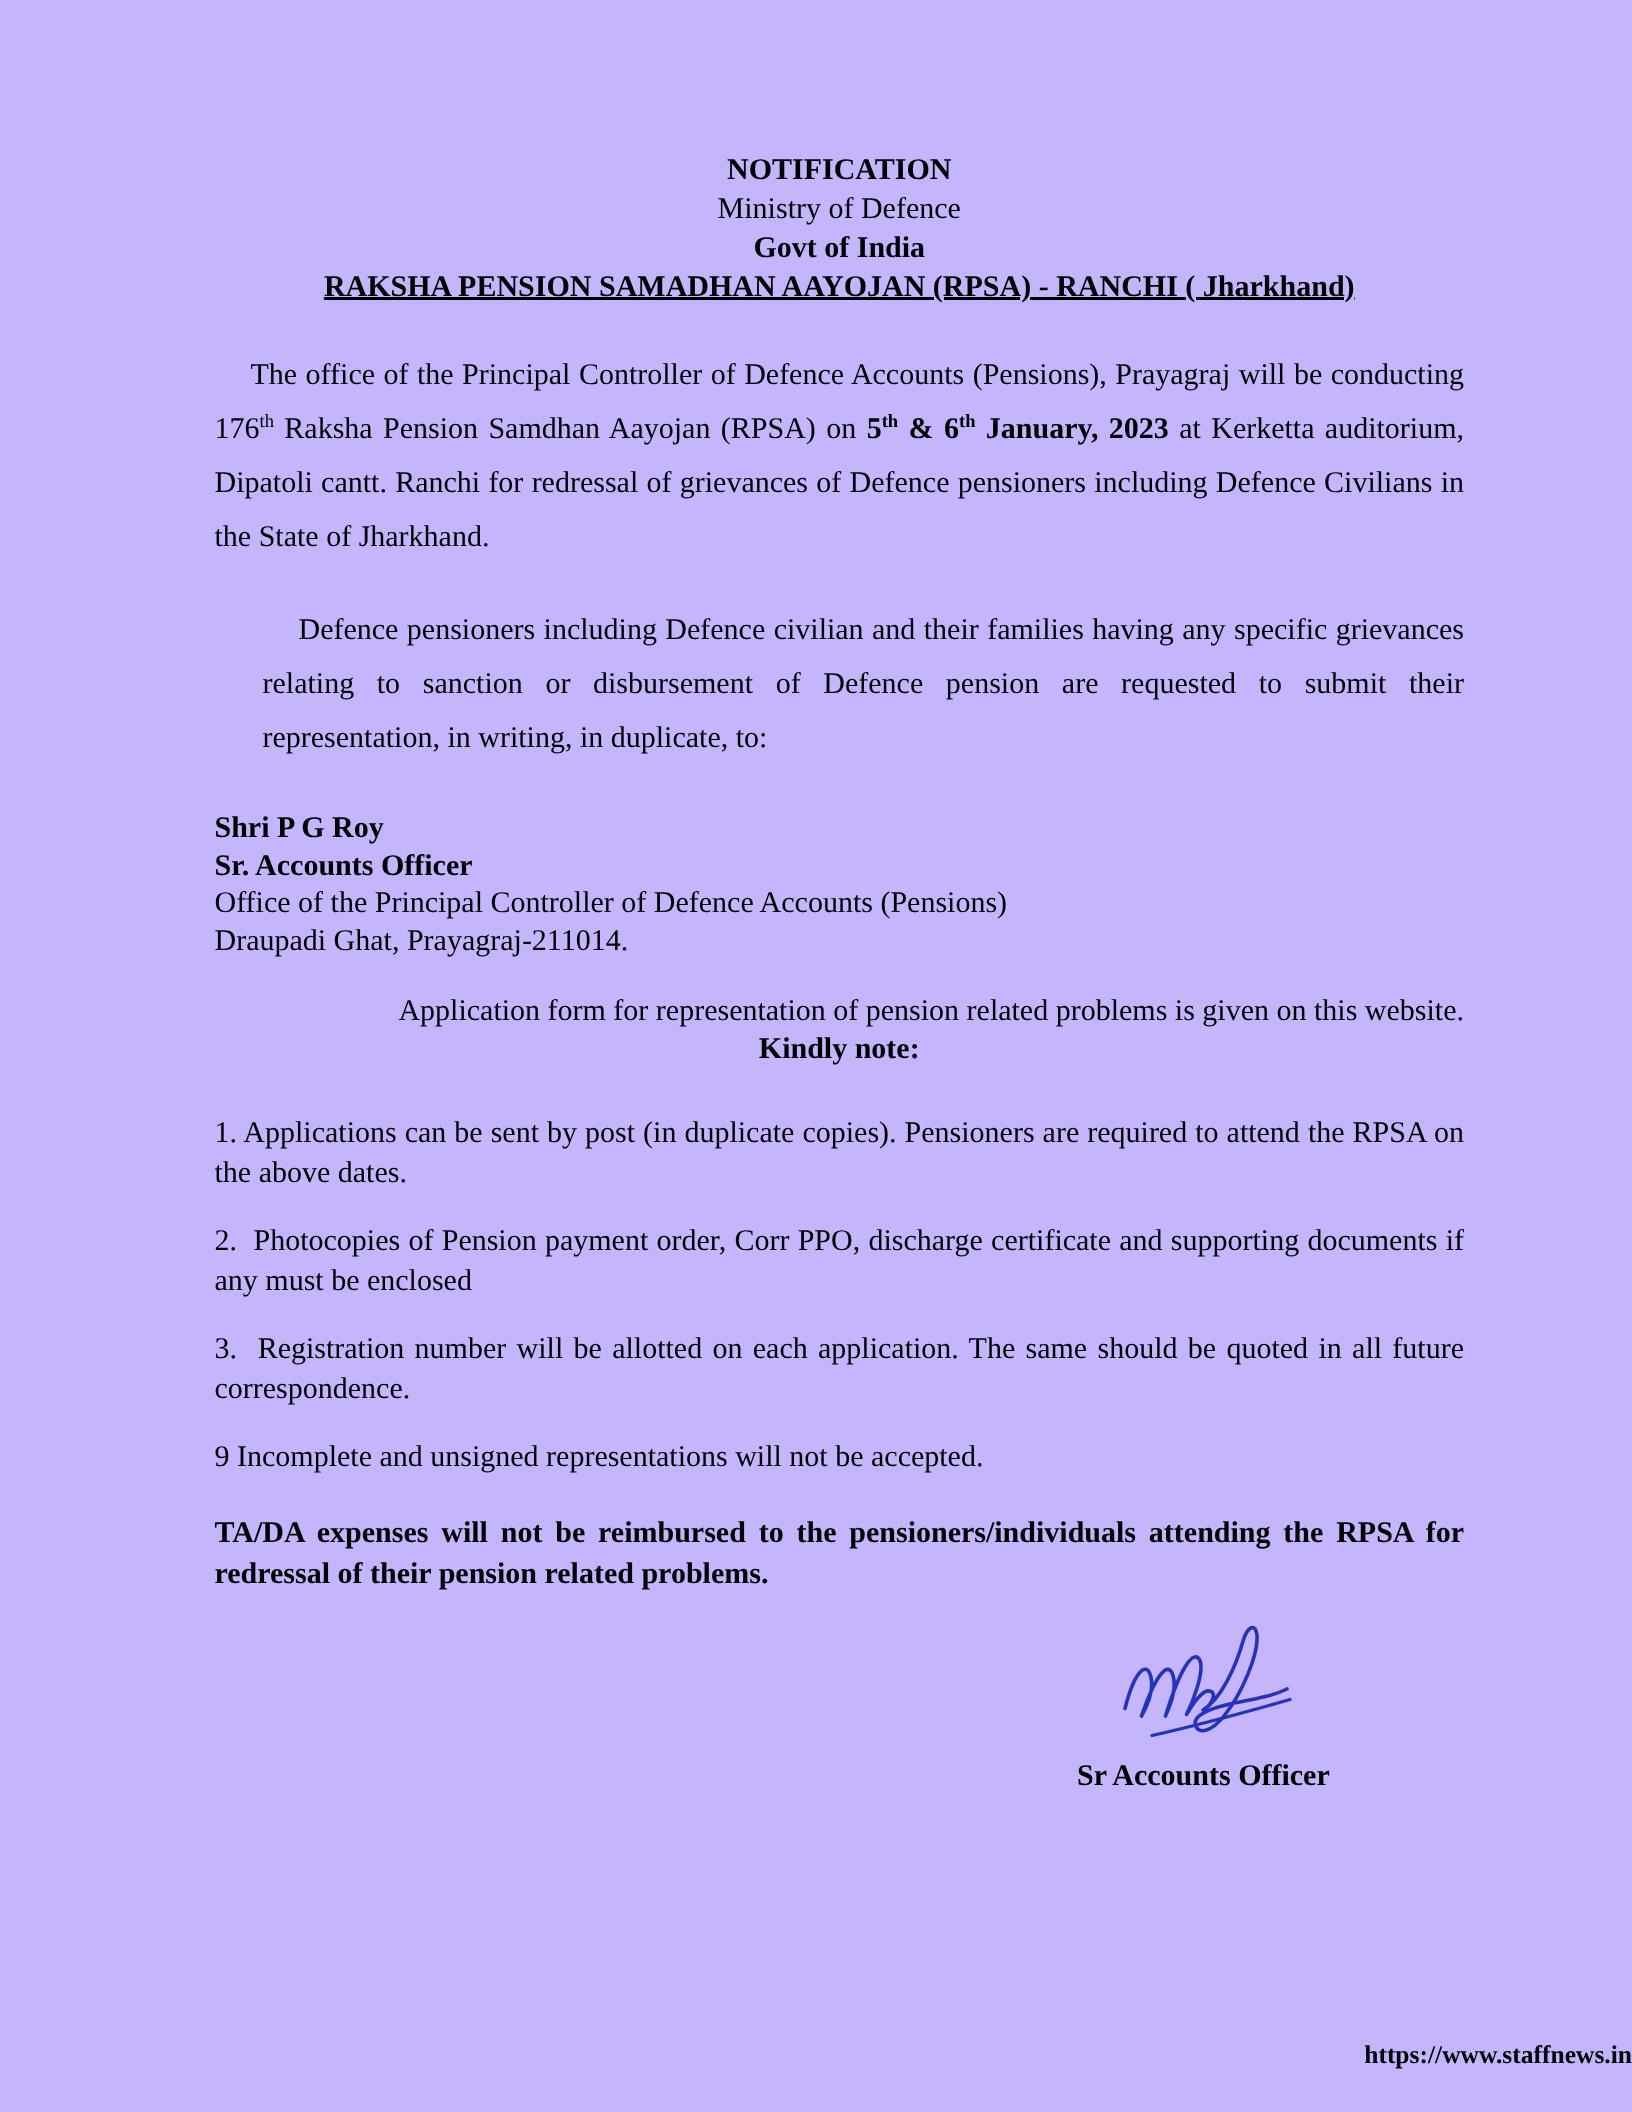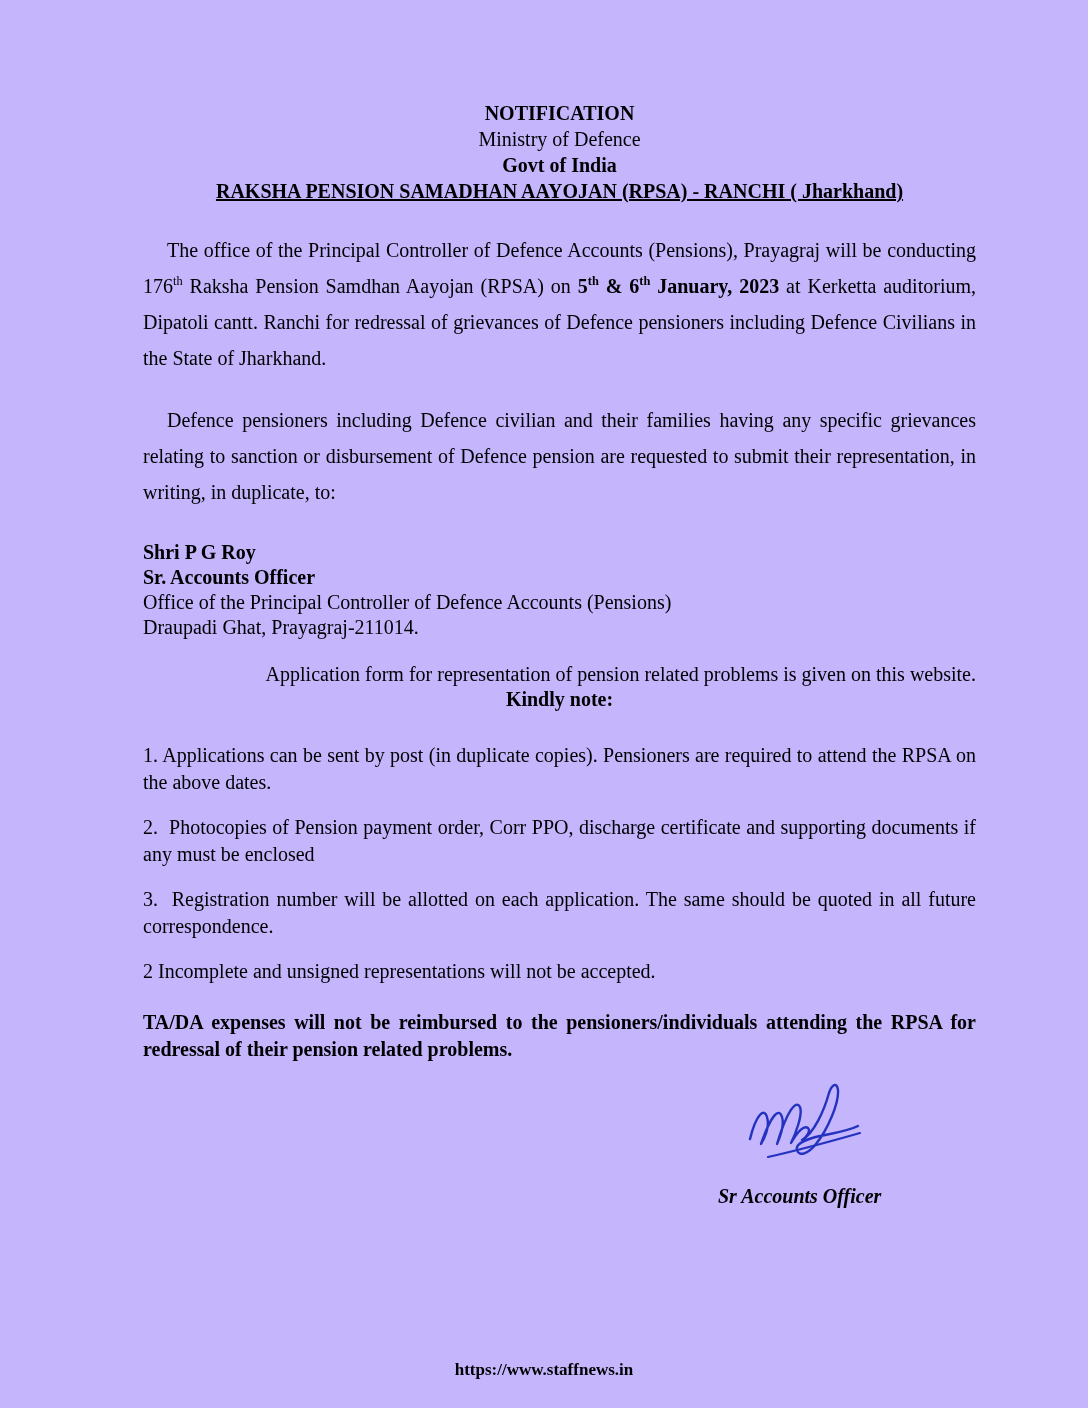--- a/index.html
+++ b/index.html
@@ -22,21 +22,21 @@
   .header { text-align: center; font-size: 20px; line-height: 26px; }
   .bold { font-weight: bold; }
   .underline { text-decoration: underline; }
   .para {
     font-size: 20px;
     text-align: justify;
   }
   .spread { line-height: 36px; }
   .indent { text-indent: 24px; }
   .mt-lg { margin-top: 28px; }
-  .mt-md { margin-top: 26px; }
+  .mt-md { margin-top: 26px; margin-left: 32px; }
   .address-block {
     margin-top: 30px;
     font-size: 20px;
     line-height: 25px;
   }
   .note-intro {
     margin-top: 22px;
     font-size: 20px;
     line-height: 25px;
     text-align: right;
@@ -63,29 +63,28 @@
   }
   .sig-block {
     margin-top: 18px;
     margin-left: 575px;
     width: 240px;
   }
   .sig-svg { display: block; margin-left: 22px; }
   .sig-label {
     font-size: 20px;
     font-weight: bold;
-    margin-top: 20px;
-    font-style: italic;
+    margin-top: 8px;
   }
   .footer {
     position: absolute;
     bottom: 28px;
     left: 0;
     width: 1088px;
-    text-align: center;
+    text-align: right;
   }
   .footer-url {
     font-size: 17px;
     font-weight: bold;
     color: #000000;
     text-decoration: none;
   }
 </style>
 </head>
 <body>
@@ -110,21 +109,21 @@
     <div>Draupadi Ghat, Prayagraj-211014.</div>
   </div>
 
   <p class="note-intro">Application form for representation of pension related problems is given on this website.</p>
   <p class="kindly">Kindly note:</p>
 
   <div class="list">
     <p class="list-item">1. Applications can be sent by post (in duplicate copies). Pensioners are required to attend the RPSA on the above dates.</p>
     <p class="list-item">2. &nbsp;Photocopies of Pension payment order, Corr PPO, discharge certificate and supporting documents if any must be enclosed</p>
     <p class="list-item">3. &nbsp;Registration number will be allotted on each application. The same should be quoted in all future correspondence.</p>
-    <p class="list-item">2 Incomplete and unsigned representations will not be accepted.</p>
+    <p class="list-item">9 Incomplete and unsigned representations will not be accepted.</p>
   </div>
 
   <p class="tada">TA/DA expenses will not be reimbursed to the pensioners/individuals attending the RPSA for redressal of their pension related problems.</p>
 
   <div class="sig-block">
     <svg class="sig-svg" width="132" height="84" viewBox="0 0 132 84" xmlns="http://www.w3.org/2000/svg">
       <path fill="none" stroke-width="2.4" stroke-linecap="round" stroke-linejoin="round" d="M10 58 C16 34 24 26 27 36 C30 46 24 58 21 63 C31 34 39 26 42 36 C45 46 39 58 37 63 C47 30 56 18 60 26 C63 34 55 54 51 62 C58 50 64 44 68 47 C71 50 66 57 62 59 C74 52 84 30 89 12 C92 3 97 1 98 9 C99 22 88 48 76 63 C68 73 59 76 57 69 C55 63 66 58 80 55 C95 52 108 50 118 45" stroke="#2433bf"></path>
       <path fill="none" stroke-width="2.2" stroke-linecap="round" stroke-linejoin="round" d="M28 76 C55 70 85 62 120 52" stroke="#2433bf"></path>
     </svg>
     <div class="sig-label">Sr Accounts Officer</div>

